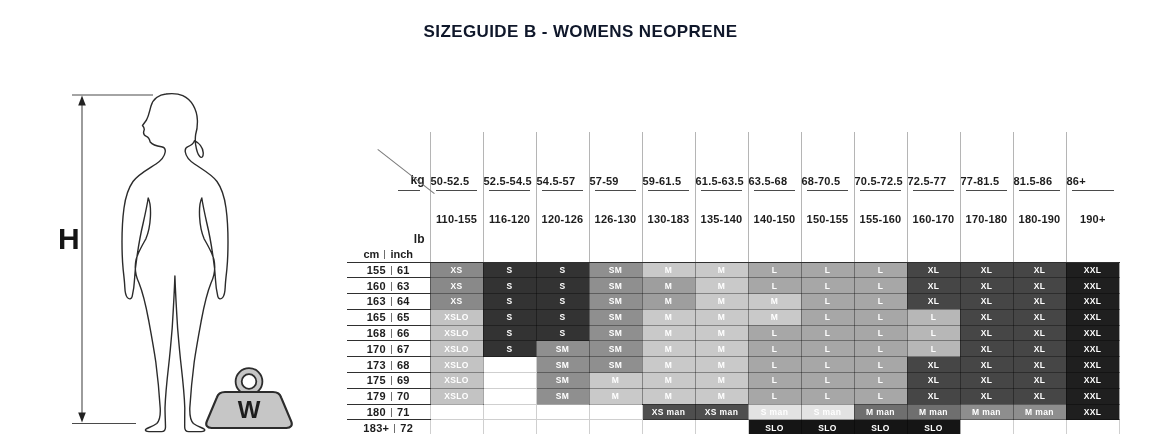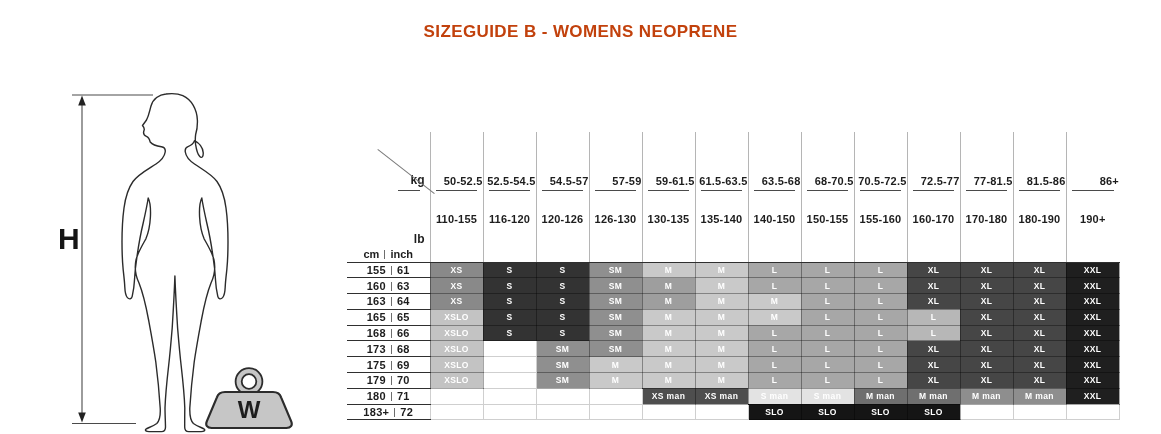--- a/index.html
+++ b/index.html
@@ -1,40 +1,40 @@
 <!DOCTYPE html>
 <html><head>
 <meta charset="utf-8">
 <style>
   html,body{margin:0;padding:0;background:#fff;}
   .stage{position:relative;width:1161px;height:434px;background:#fff;overflow:hidden;
          font-family:"Liberation Sans", sans-serif;color:#1d1d1d;}
   .page-title{position:absolute;left:0;right:0;top:22px;text-align:center;
-         font-size:17px;font-weight:bold;letter-spacing:.4px;color:#c2410c;}
+         font-size:17px;font-weight:bold;letter-spacing:.4px;color:#0f172a;}
 
   
   .figure-wrap{position:absolute;left:60px;top:90px;width:260px;height:344px;}
   .figure-wrap svg{position:absolute;left:0;top:0;}
   .h-label{position:absolute;left:-2px;top:132px;font-size:30px;font-weight:bold;color:#161616;}
   .w-label{position:absolute;left:174px;top:306px;width:30px;text-align:center;
            font-size:24px;font-weight:bold;color:#1d1d1d;}
 
   
   .table-wrap{position:absolute;left:347px;top:132px;}
   table.sg{border-collapse:collapse;table-layout:fixed;width:772px;}
   table.sg td{padding:0;margin:0;}
   .col-head{width:83px;}
   .col-w{width:53px;}
 
   tr.kg-row{height:25px;}
   tr.lb-row{height:23px;}
   tr.cm-row{height:16px;}
   tr.body-row{height:15.8px;}
 
-  td.hv{border-left:1px solid #b5b5b5;text-align:right;vertical-align:bottom;
+  td.hv{border-left:1px solid #b5b5b5;text-align:left;vertical-align:bottom;
         font-size:11px;font-weight:bold;letter-spacing:.2px;color:#1d1d1d;}
   td.lbv{border-left:1px solid #b5b5b5;text-align:center;vertical-align:middle;
         font-size:11px;font-weight:bold;letter-spacing:.2px;color:#1d1d1d;}
   .kgline{height:1px;background:#4a4a4a;width:80%;margin:3px auto 0;}
   .kgline-sm{height:1px;background:#4a4a4a;width:22px;margin:3px 5px 0 auto;}
 
   td.corner{text-align:right;font-size:12px;font-weight:bold;vertical-align:bottom;}
   td.corner .pad{padding-right:5px;margin-top:41px;}
   td.corner-lb{vertical-align:middle;}
   td.corner-cm{border-bottom:1px solid #2f2f2f;text-align:center;vertical-align:middle;
@@ -239,21 +239,21 @@
             </td>
           </tr>
         <tr class="lb-row" id="lb-row">
           <td class="corner corner-lb">
             <div class="pad"><span>lb</span></div>
           </td>
         <td class="lbv">110-155</td>
             <td class="lbv">116-120</td>
             <td class="lbv">120-126</td>
             <td class="lbv">126-130</td>
-            <td class="lbv">130-135</td>
+            <td class="lbv">130-183</td>
             <td class="lbv">135-140</td>
             <td class="lbv">140-150</td>
             <td class="lbv">150-155</td>
             <td class="lbv">155-160</td>
             <td class="lbv">160-170</td>
             <td class="lbv">170-180</td>
             <td class="lbv">180-190</td>
             <td class="lbv">190+</td>
           </tr>
         <tr class="cm-row" id="cm-row">
@@ -350,20 +350,36 @@
             <td class="size" style="background: rgb(201, 201, 201);">M</td>
             <td class="size" style="background: rgb(167, 167, 167);">L</td>
             <td class="size" style="background: rgb(167, 167, 167);">L</td>
             <td class="size" style="background: rgb(167, 167, 167);">L</td>
             <td class="size" style="background: rgb(183, 183, 183);">L</td>
             <td class="size" style="background: rgb(70, 70, 70);">XL</td>
             <td class="size" style="background: rgb(70, 70, 70);">XL</td>
             <td class="size" style="background: rgb(31, 31, 31);">XXL</td>
           </tr>
           <tr class="body-row">
+            <td class="rowhead"><span>170</span><span class="sep"></span><span>67</span></td>
+            <td class="size" style="background: rgb(195, 195, 195);">XSLO</td>
+            <td class="size" style="background: rgb(51, 51, 51);">S</td>
+            <td class="size" style="background: rgb(143, 143, 143);">SM</td>
+            <td class="size" style="background: rgb(143, 143, 143);">SM</td>
+            <td class="size" style="background: rgb(201, 201, 201);">M</td>
+            <td class="size" style="background: rgb(201, 201, 201);">M</td>
+            <td class="size" style="background: rgb(167, 167, 167);">L</td>
+            <td class="size" style="background: rgb(167, 167, 167);">L</td>
+            <td class="size" style="background: rgb(167, 167, 167);">L</td>
+            <td class="size" style="background: rgb(183, 183, 183);">L</td>
+            <td class="size" style="background: rgb(70, 70, 70);">XL</td>
+            <td class="size" style="background: rgb(70, 70, 70);">XL</td>
+            <td class="size" style="background: rgb(31, 31, 31);">XXL</td>
+          </tr>
+          <tr class="body-row">
             <td class="rowhead"><span>173</span><span class="sep"></span><span>68</span></td>
             <td class="size" style="background: rgb(195, 195, 195);">XSLO</td>
             <td class="size empty"></td>
             <td class="size" style="background: rgb(143, 143, 143);">SM</td>
             <td class="size" style="background: rgb(143, 143, 143);">SM</td>
             <td class="size" style="background: rgb(201, 201, 201);">M</td>
             <td class="size" style="background: rgb(201, 201, 201);">M</td>
             <td class="size" style="background: rgb(167, 167, 167);">L</td>
             <td class="size" style="background: rgb(167, 167, 167);">L</td>
             <td class="size" style="background: rgb(167, 167, 167);">L</td>

